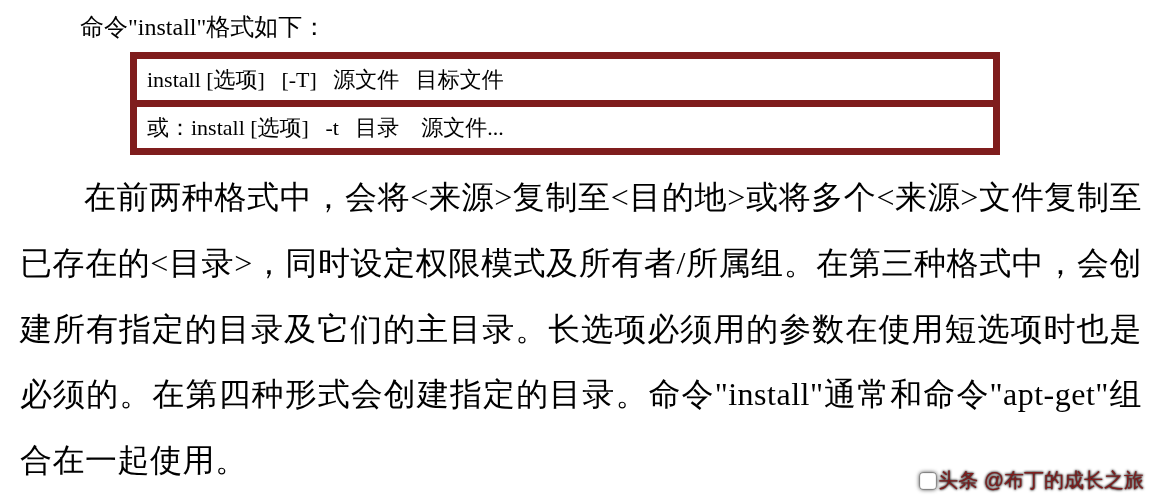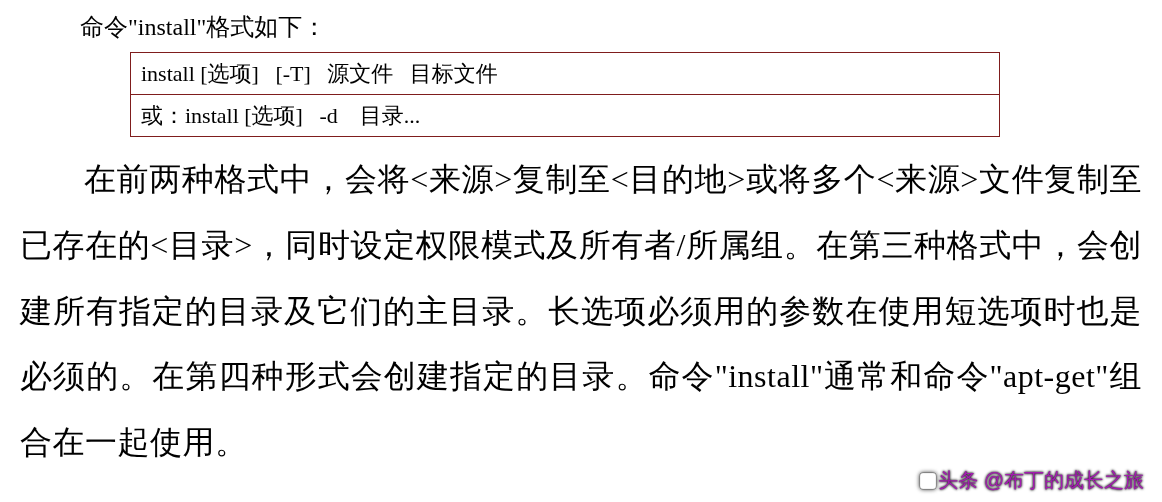--- a/index.html
+++ b/index.html
@@ -18,41 +18,41 @@
       margin-bottom: 6px;
       line-height: 1.6;
     }
     .syntax-table {
       margin-left: 110px;
       width: 870px;
       border-collapse: collapse;
       margin-bottom: 10px;
     }
     .syntax-table td {
-      border: 1px solid #7f1d1d;
+      border: 7px solid #7f1d1d;
       padding: 4px 10px;
       font-size: 22px;
       line-height: 1.5;
       white-space: pre;
     }
     .body-text {
       padding-left: 0;
       text-indent: 2em;
       line-height: 2.05;
       font-size: 32px;
       letter-spacing: 0.5px;
       text-align: justify;
     }
     .watermark {
       position: absolute;
       right: 18px;
       bottom: 8px;
       font-family: "Microsoft YaHei", sans-serif;
       font-size: 20px;
-      color: #a21caf;
+      color: #7f1d1d;
       text-shadow: 0 0 3px rgba(0,0,0,.9), 0 0 2px rgba(0,0,0,.9);
       display: flex;
       align-items: center;
       gap: 0;
     }
     .watermark-icon {
       width: 20px;
       height: 20px;
       fill: #fff;
       stroke: rgba(0,0,0,.8);
@@ -64,21 +64,21 @@
 <body>
 
 <div class="intro-line">命令"install"格式如下：</div>
 
 <table class="syntax-table">
   <tbody>
       <tr>
         <td>install [选项]   [-T]   源文件   目标文件</td>
       </tr>
   <tr>
-        <td>或：install [选项]   -d    目录...</td>
+        <td>或：install [选项]   -t   目录    源文件...</td>
       </tr>
 </tbody>
   </table>
 
 <p class="body-text">在前两种格式中，会将&lt;来源&gt;复制至&lt;目的地&gt;或将多个&lt;来源&gt;文件复制至已存在的&lt;目录&gt;，同时设定权限模式及所有者/所属组。在第三种格式中，会创建所有指定的目录及它们的主目录。长选项必须用的参数在使用短选项时也是必须的。在第四种形式会创建指定的目录。命令"install"通常和命令"apt-get"组合在一起使用。</p>
 
 <div class="watermark">
   <svg class="watermark-icon" viewBox="0 0 24 24">
     <rect x="2" y="2" width="20" height="20" rx="4"></rect>
   </svg>

